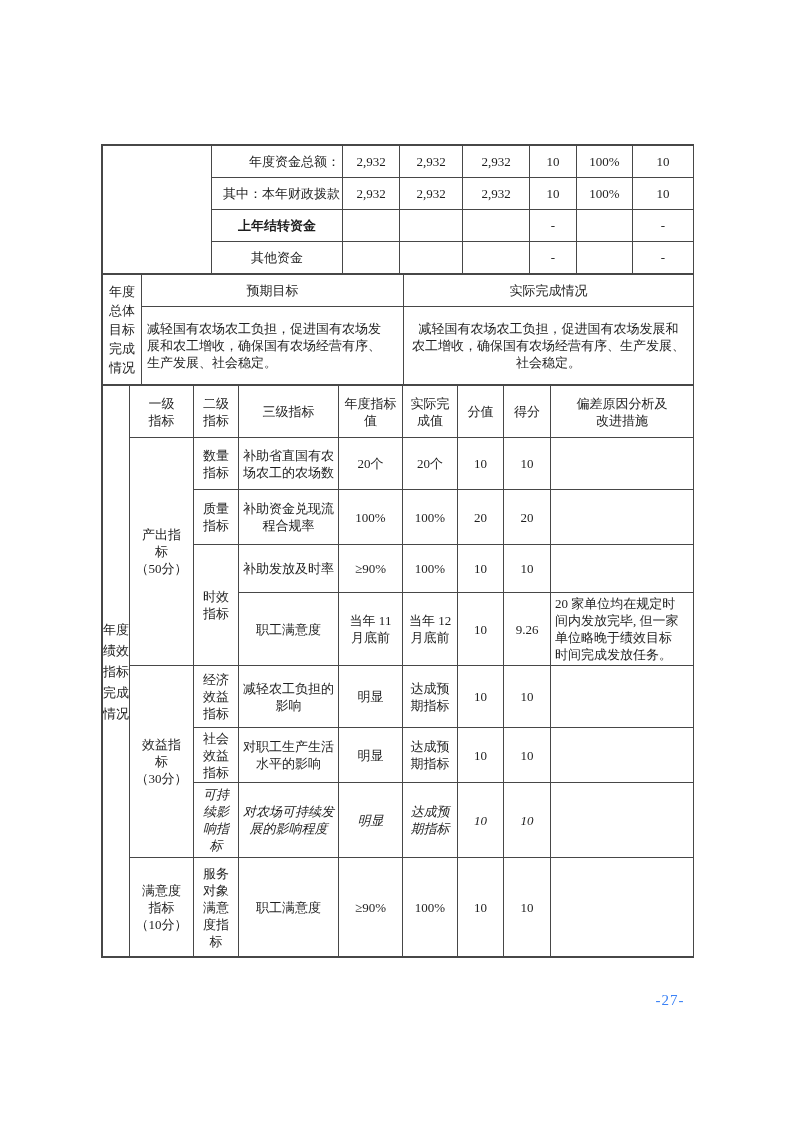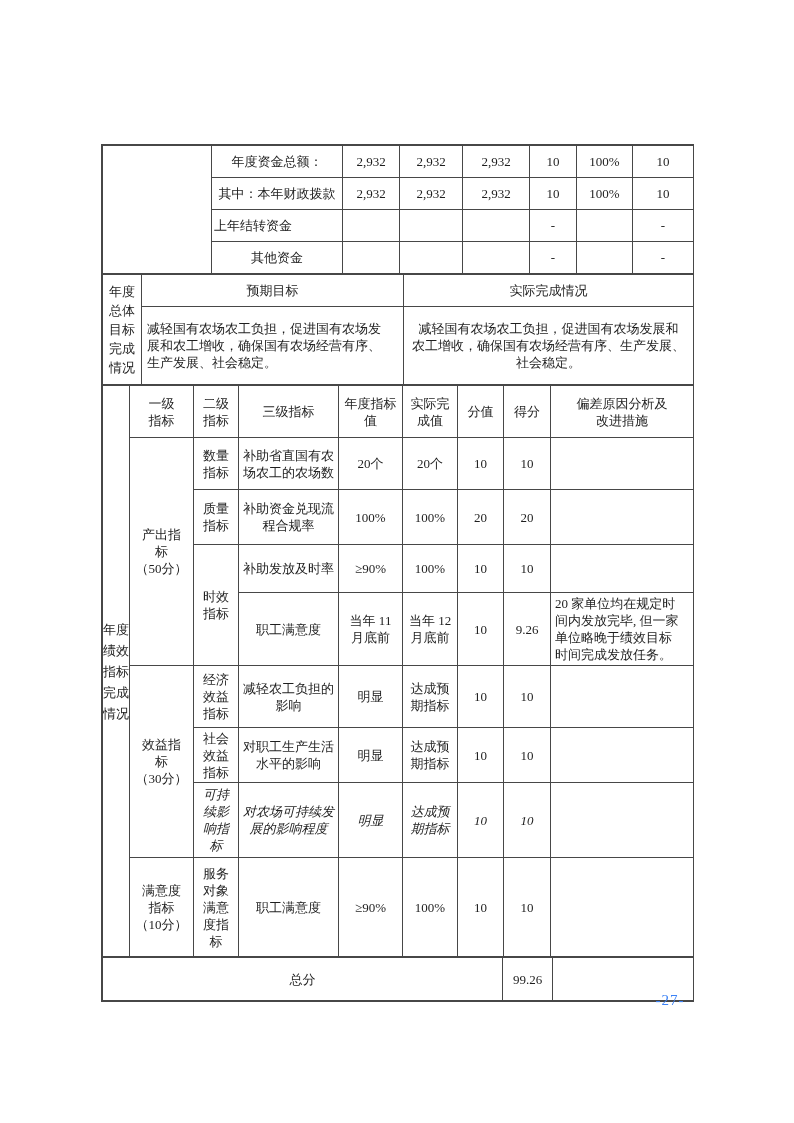--- a/index.html
+++ b/index.html
@@ -25,22 +25,22 @@
   td{
     border:1.5px solid #474747;
     font-size:13px;
     line-height:17px;
     text-align:center;
     vertical-align:middle;
     padding:1px 3px;
     white-space:pre-line;
     overflow:hidden;
   }
-  .left{text-align:center;}
-  .right{text-align:left;}
+  .left{text-align:right;}
+  .right{text-align:center;font-weight:bold;}
   .vhead{line-height:21px;padding:1px 0;}
   .vhead-goal{line-height:19px;padding:1px 0;}
   .goal-text-left{text-align:left;padding:2px 5px;}
   .goal-text-right{text-align:center;padding:2px 4px;}
   .remark{text-align:left;padding:2px 4px;}
   .lab{padding:1px 2px;}
   
   .h32{height:32px;} .h67{height:78px;}
   .rh52{height:52px;} .rh55{height:55px;margin-left:22px;} .rh48{height:48px;}
   .rh68{height:68px;} .rh62{height:62px;} .rh63{height:55px;}
@@ -276,31 +276,17 @@
         <td>职工满意度</td>
         <td>≥90%</td>
         <td>100%</td>
         <td>10</td>
         <td>10</td>
         <td class="remark"></td>
       </tr>
     </tbody>
       </table>
 
-    <table>
-      <colgroup>
-        <col style="width:400px">
-          <col style="width:50px">
-          <col style="width:141px">
-      </colgroup>
-      <tbody>
-          <tr class="rh43">
-        <td>总分</td>
-        <td>99.26</td>
-        <td class="remark"></td>
-      </tr>
-    </tbody>
-      </table>
 
   </div>
 
   <div class="page-num">-27-</div>
 </div>
 
 </body></html>

